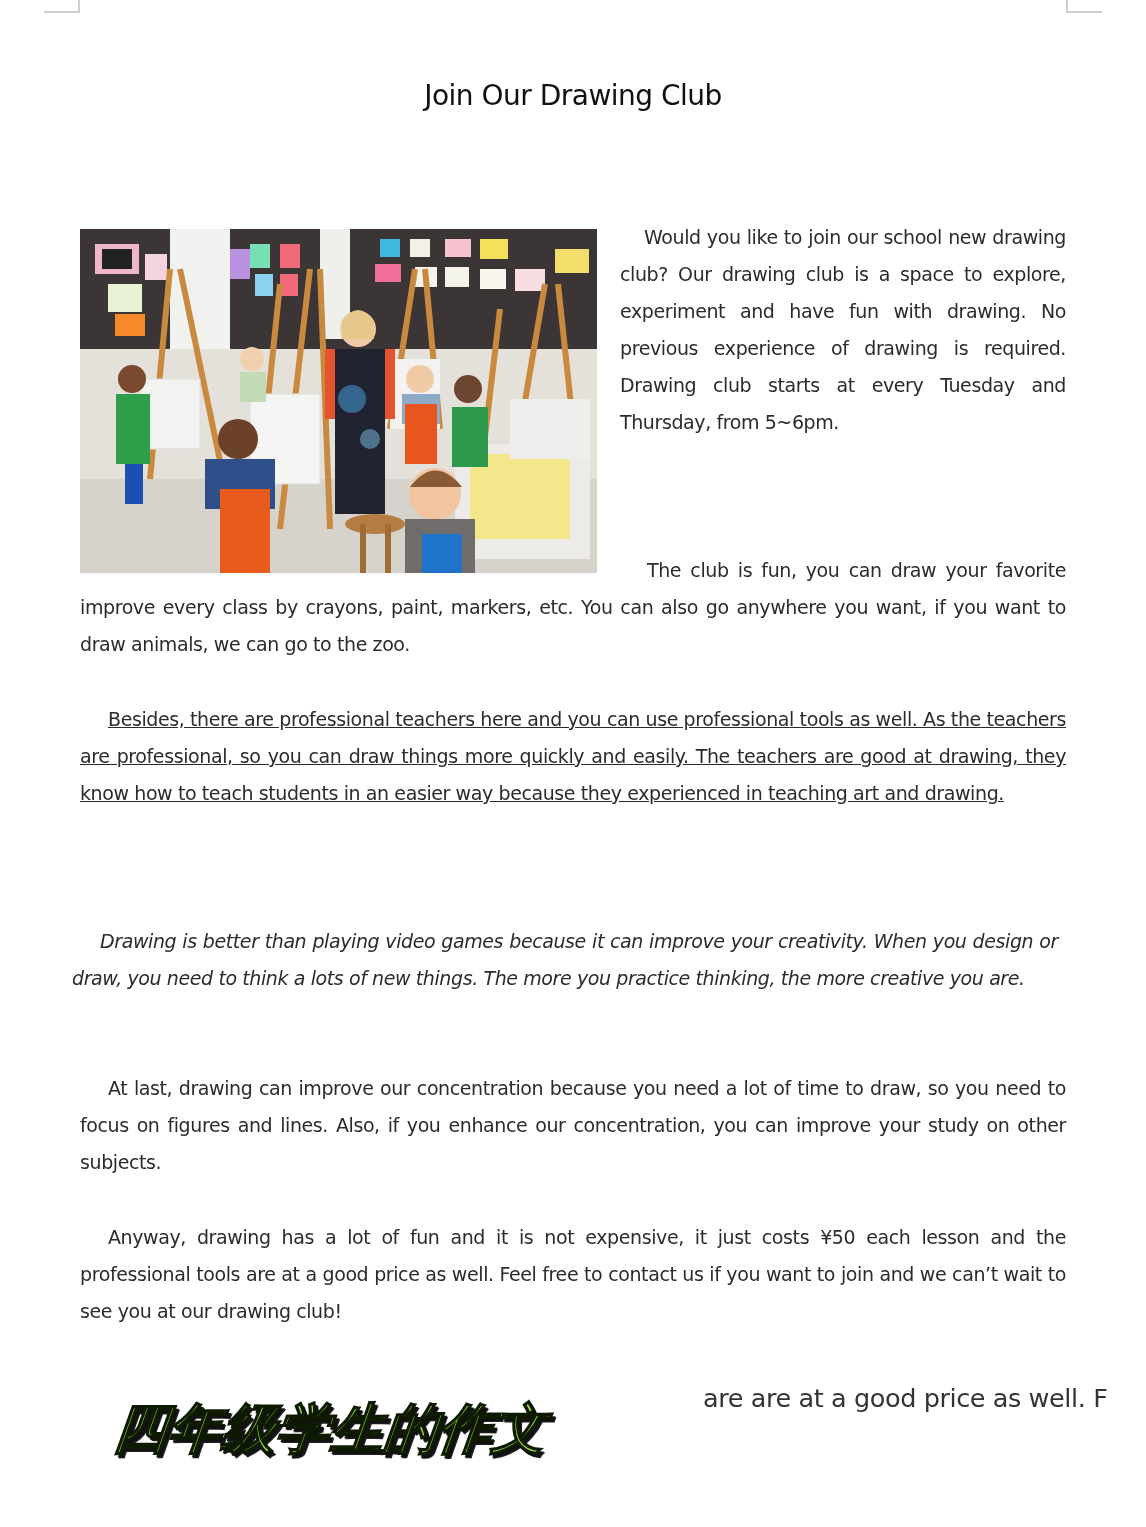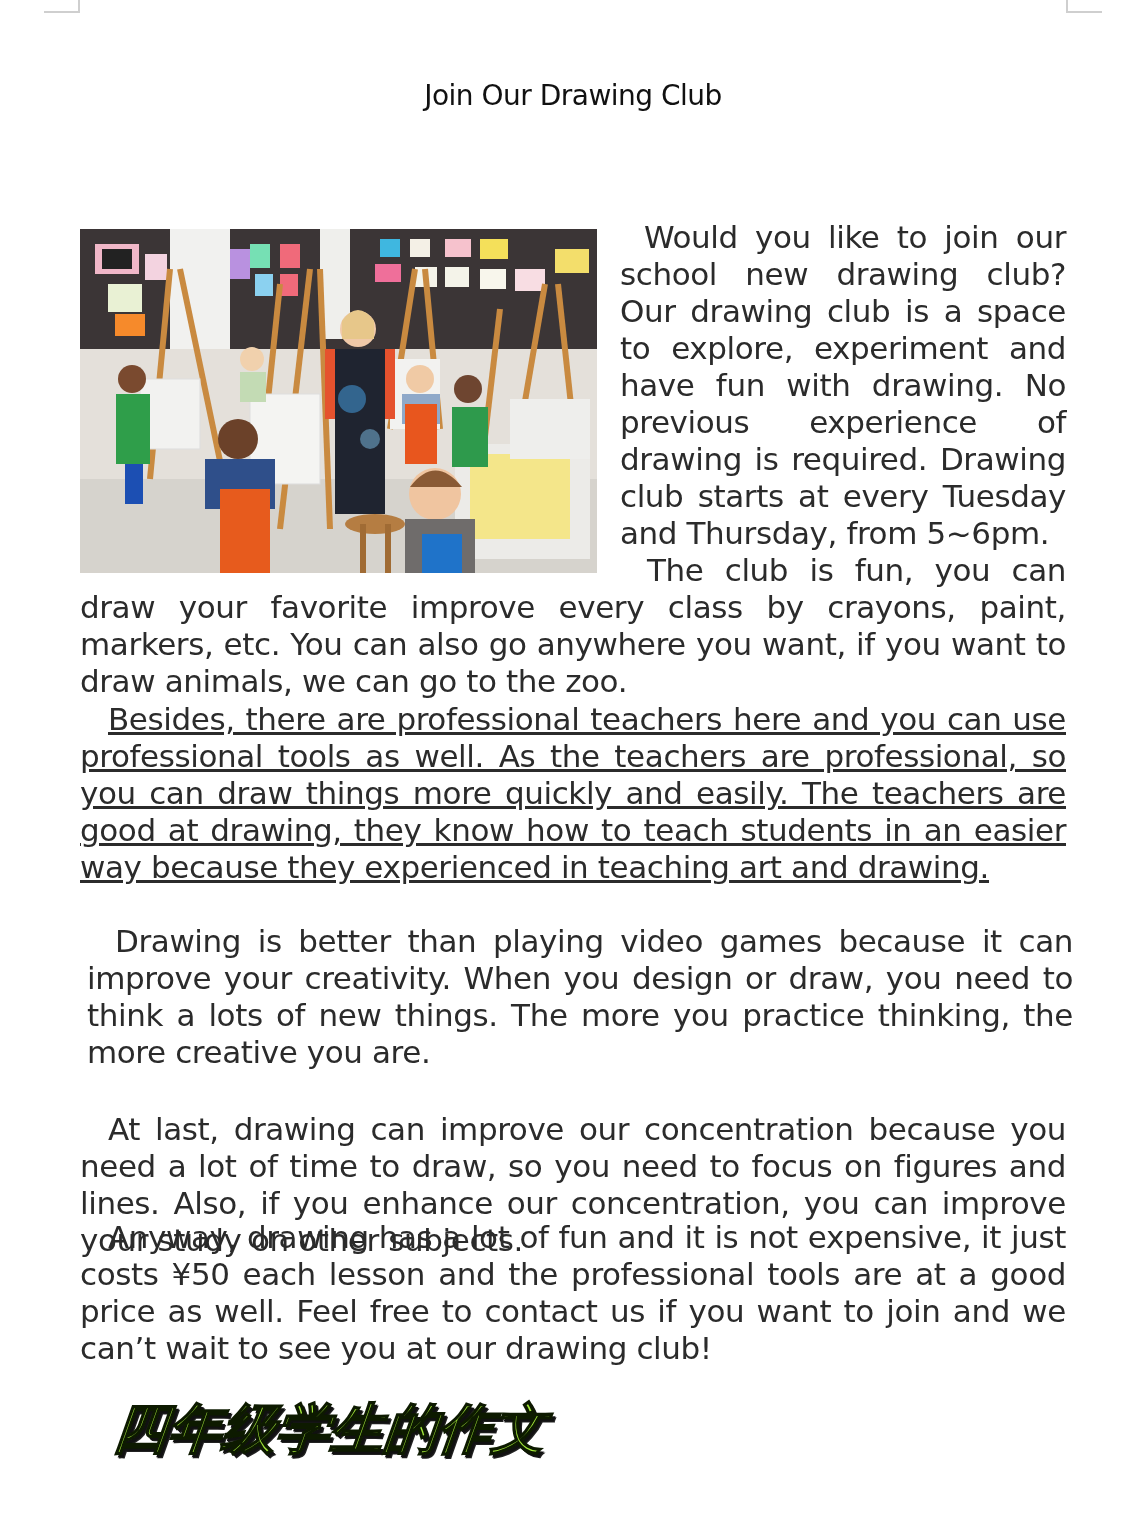--- a/index.html
+++ b/index.html
@@ -43,33 +43,33 @@
       top: 229px;
       width: 517px;
       height: 344px;
       overflow: hidden;
       background: #d9d4cc;
     }
     .photo svg { display: block; }
 
     .para {
       position: absolute;
-      font-size: 31px;
+      font-size: 19px;
       line-height: 37px;
       text-align: justify;
       text-align-last: left;
       margin: 0;
       color: #2b2b2b;
       letter-spacing: -0.4px;
     }
     .p1 { left: 620px; top: 219px; width: 446px; text-indent: 24px; }
     .p2 { left: 80px; top: 552px; width: 986px; text-indent: 567px; }
     .p3 { left: 80px; top: 701px; width: 986px; text-indent: 28px; text-decoration: underline; }
-    .p4 { left: 87px; top: 923px; width: 986px; text-indent: 28px; }
-    .p5 { left: 80px; top: 1070px; width: 986px; text-indent: 28px; margin-top: 41px; }
+    .p4 { left: 72px; top: 923px; width: 986px; text-indent: 28px; font-style: italic; }
+    .p5 { left: 80px; top: 1070px; width: 986px; text-indent: 28px; }
     .p6 { left: 80px; top: 1219px; width: 986px; text-indent: 28px; }
 
     .caption-cn {
       position: absolute;
       left: 114px;
       top: 1393px;
       font-size: 54px;
       font-weight: bold;
       font-style: italic;
       color: #a4e83a;
@@ -194,13 +194,14 @@
 <p class="para p1">Would you like to join our school new drawing club? Our drawing club is a space to explore, experiment and have fun with drawing. No previous experience of drawing is required. Drawing club starts at every Tuesday and Thursday, from 5~6pm.</p>
 <p class="para p2">The club is fun, you can draw your favorite improve every class by crayons, paint, markers, etc. You can also go anywhere you want, if you want to draw animals, we can go to the zoo.</p>
 <p class="para p3">Besides, there are professional teachers here and you can use professional tools as well. As the teachers are professional, so you can draw things more quickly and easily. The teachers are good at drawing, they know how to teach students in an easier way because they experienced in teaching art and drawing.</p>
 <p class="para p4">Drawing is better than playing video games because it can improve your creativity. When you design or draw, you need to think a lots of new things. The more you practice thinking, the more creative you are.</p>
 <p class="para p5">At last, drawing can improve our concentration because you need a lot of time to draw, so you need to focus on figures and lines. Also, if you enhance our concentration, you can improve your study on other subjects.</p>
 <p class="para p6">Anyway, drawing has a lot of fun and it is not expensive, it just costs ¥50 each lesson and the professional tools are at a good price as well. Feel free to contact us if you want to join and we can’t wait to see you at our drawing club!</p>
 
 <div class="caption-cn">四年级学生的作文</div>
 
 <div class="ghost-lines">
+  <div class="g2">are are at a good price as well. F</div>
 </div>
 
 </body></html>

